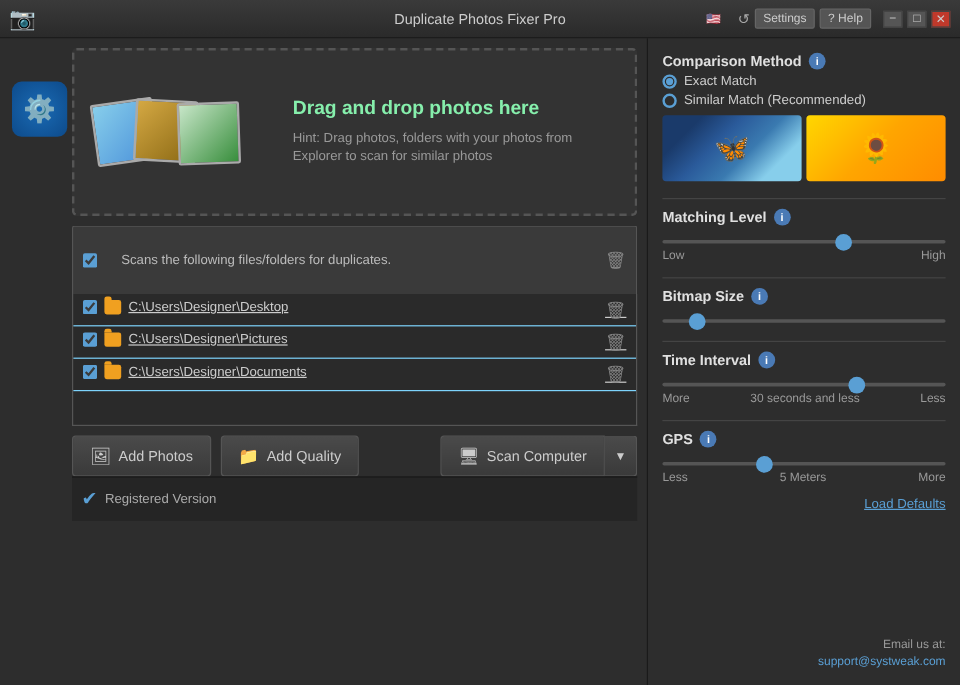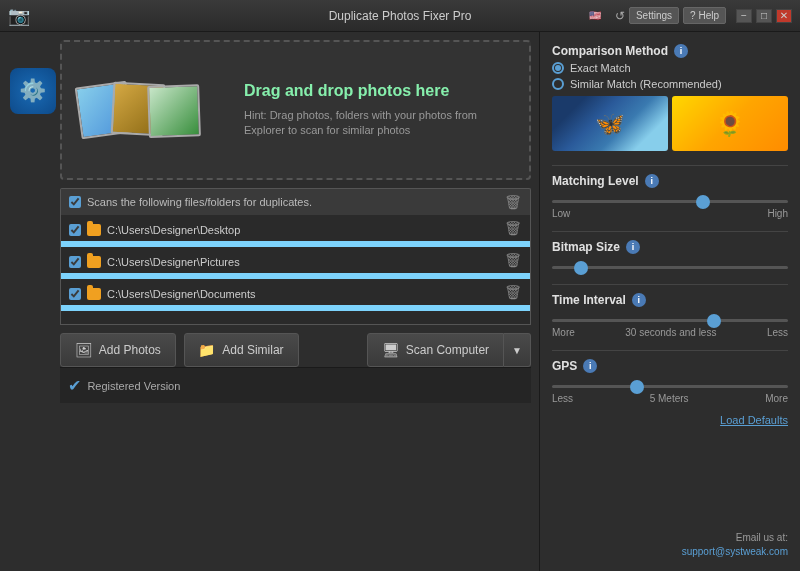--- a/index.html
+++ b/index.html
@@ -140,48 +140,49 @@
     }
     .drop-zone-text p {
       color: #999;
       font-size: 11px;
       line-height: 1.4;
     }
 
     
     .file-list-header {
       background: #3a3a3a;
-      padding: 5px 8px;
+      padding: 20px 8px;
       color: #bbb;
       font-size: 11px;
       display: flex;
       align-items: center;
-      gap: 6px;
+      gap: 20px;
       border-top: 1px solid #555;
       border-left: 1px solid #555;
       border-right: 1px solid #555;
       border-radius: 2px 2px 0 0;
     }
     .file-list {
       background: #2a2a2a;
       border: 1px solid #555;
       border-top: none;
       flex: 1;
       overflow-y: auto;
       min-height: 110px;
       max-height: 110px;
     }
     .file-item {
       display: flex;
-      align-items: flex-end;
+      align-items: flex-start;
       padding: 5px 8px;
       color: #ccc;
       font-size: 11px;
-      border-bottom: 6px solid #7dd3fc;
-      gap: 6px;
+      border-bottom: 1px solid #7dd3fc;
+      gap: 6px;
+      text-decoration: underline;
     }
     .file-item input[type="checkbox"] {
       accent-color: #5a9fd4;
       width: 12px;
       height: 12px;
     }
     .folder-icon-sm {
       width: 14px;
       height: 12px;
       background: #f0a020;
@@ -510,21 +511,21 @@
       </div>
     </div>
 
     <div class="bottom-buttons">
       <button class="btn-photo">
         <span style="font-size:14px;">🖼</span>
         <span>Add Photos</span>
       </button>
       <button class="btn-folder">
         <span style="font-size:14px;">📁</span>
-        <span>Add Similar</span>
+        <span>Add Quality</span>
       </button>
       <div class="scan-computer-wrapper">
         <button class="btn-scan-computer">
           <span style="font-size:14px;">🖥</span>
           <span>Scan Computer</span>
         </button>
         <button class="btn-scan-dropdown">
           <span>▼</span>
         </button>
       </div>

